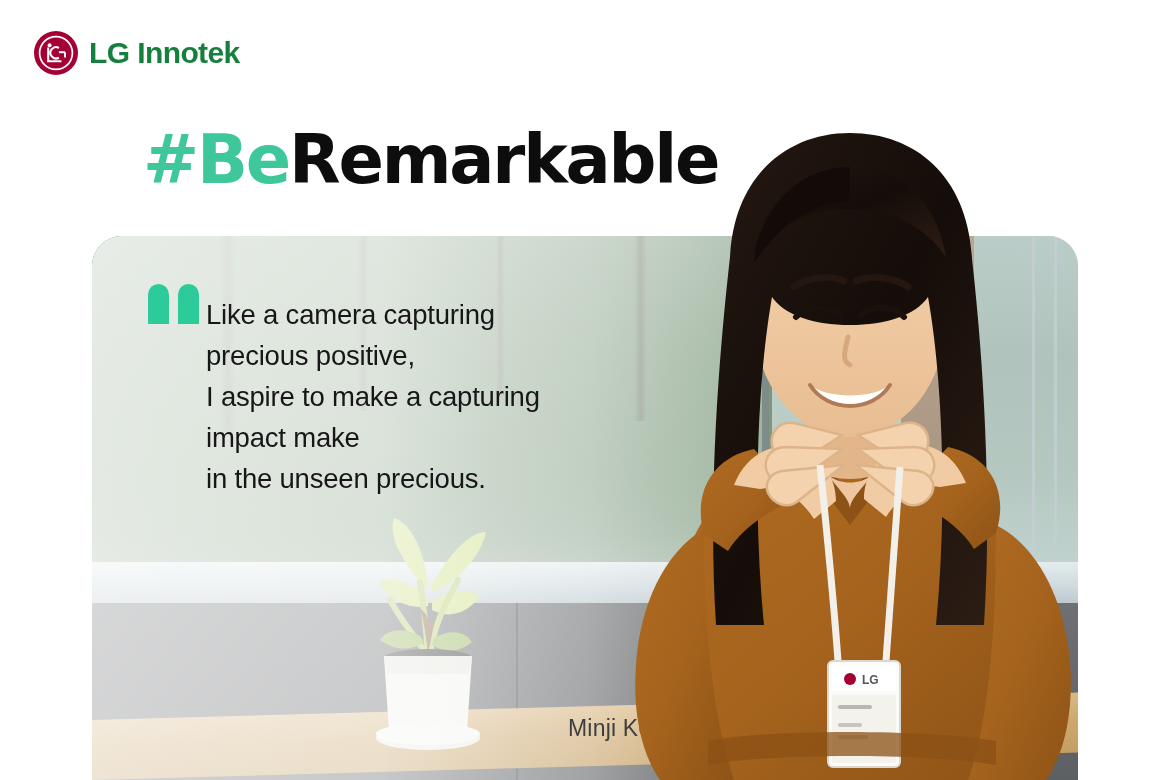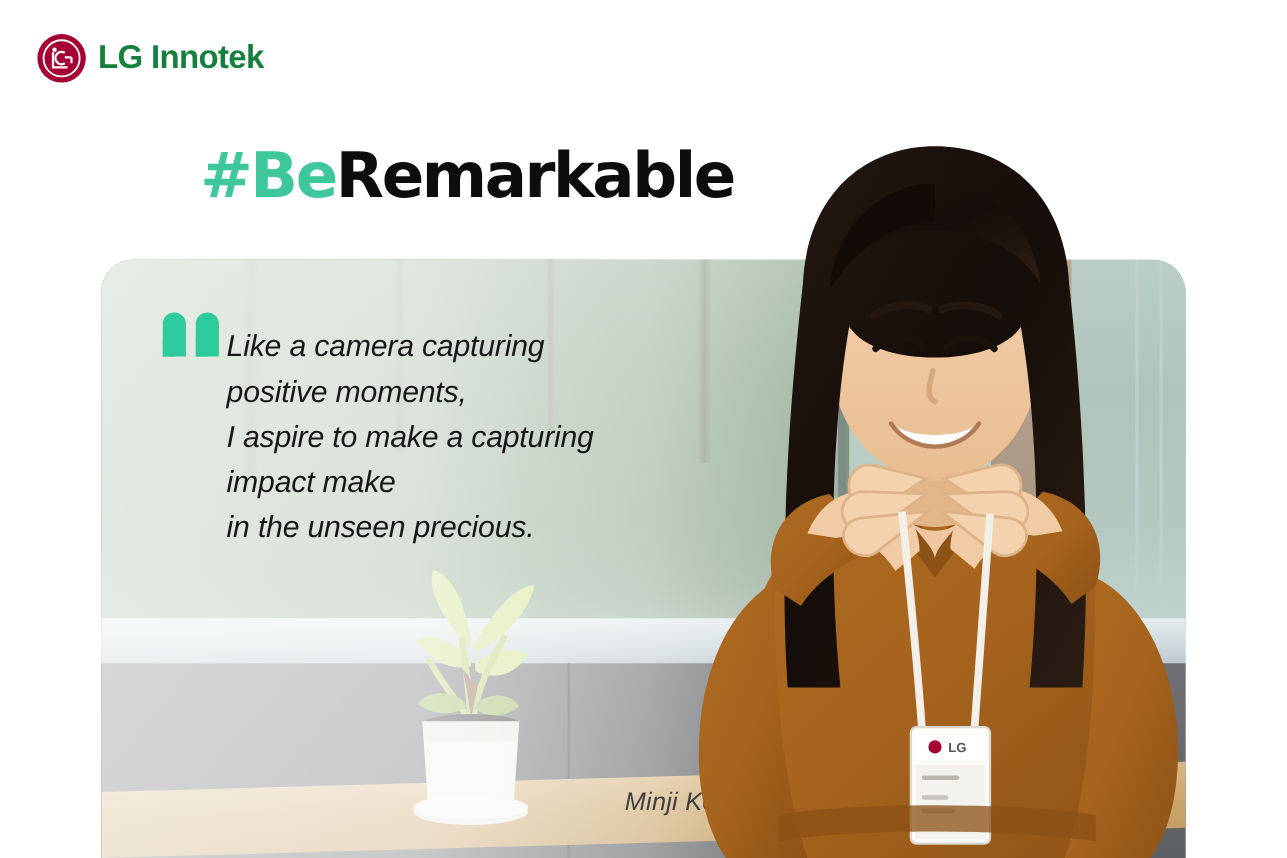--- a/index.html
+++ b/index.html
@@ -21,32 +21,31 @@
   .lg-mark svg{ display:block; width:46px; height:46px; }
   .brand-word{
     font-size:30px; font-weight:bold; letter-spacing:-0.6px;
     color:#15803d; line-height:1; white-space:nowrap;
     font-family:"Liberation Sans", sans-serif;
   }
 
   
   .headline{
     position:absolute; left:143px; top:112px;
-    font-size:57px; line-height:96px; font-weight:bold;
+    font-size:67px; line-height:96px; font-weight:bold;
     letter-spacing:-2.2px; white-space:nowrap; z-index:6;
     font-family:"DejaVu Sans", sans-serif;
-    margin-left:39px;
   }
   .headline .hl-accent{ color:#3ec79b; }
   .headline .hl-main{ color:#0d0d0d; }
 
   
   .card{
     position:absolute; left:92px; top:236px; width:986px; height:544px;
-    border-radius:30px 30px 0 0; overflow:hidden; z-index:2;font-style:italic;
+    border-radius:30px 30px 0 0; overflow:hidden; z-index:2;
   }
   .scene{ position:absolute; inset:0; }
 
   
   .greenery{
     position:absolute; left:0; top:0; width:100%; height:62%;
     background:
       radial-gradient(circle at 12% 30%, rgba(120,150,105,.75) 0 12%, rgba(0,0,0,0) 45%),
       radial-gradient(circle at 30% 55%, rgba(96,126,86,.7) 0 14%, rgba(0,0,0,0) 48%),
       radial-gradient(circle at 48% 22%, rgba(135,160,120,.6) 0 12%, rgba(0,0,0,0) 44%),
@@ -218,21 +217,21 @@
       <div class="scrim"></div>
     </div>
 
     <div class="quote-mark">
       <span class="qm"></span>
         <span class="qm"></span>
     </div>
 
     <div class="quote-text">
       <span class="ln">Like a camera capturing</span>
-      <span class="ln">positive moments,</span>
+      <span class="ln">precious positive,</span>
       <span class="ln">I aspire to make a capturing</span>
       <span class="ln">impact make</span>
       <span class="ln">in the unseen precious.</span>
     </div>
 
     <div class="caption">Minji Kong</div>
   </div>
 
   <div class="person">
     <svg viewBox="0 0 640 675" aria-hidden="true">

